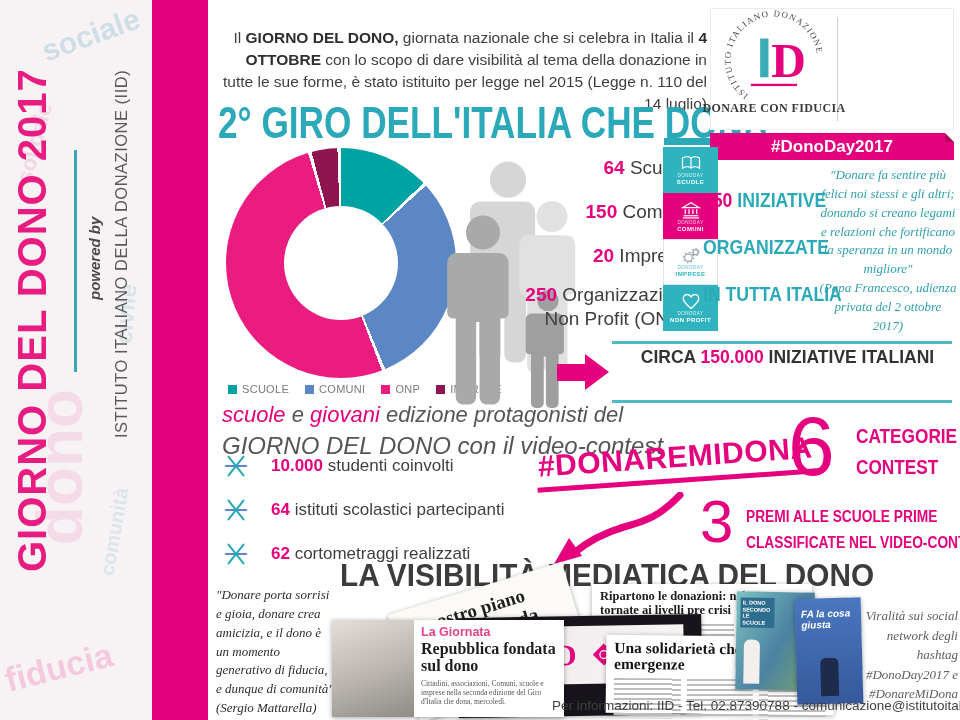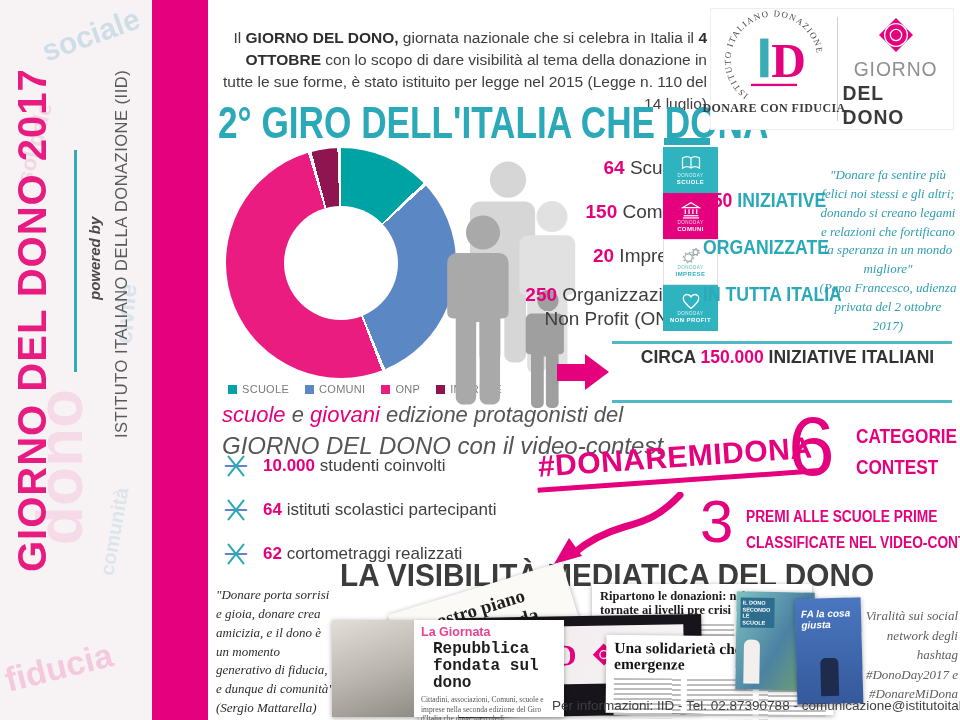--- a/index.html
+++ b/index.html
@@ -73,21 +73,21 @@
   .arrow-right { position:absolute; left:557px; top:354px; }
   .arrow-right .shaft { position:absolute; left:0; top:10px; width:28px; height:17px; background:#e5017d; }
   .arrow-right .head { position:absolute; left:28px; top:0; width:0; height:0; border-top:18px solid transparent; border-bottom:18px solid transparent; border-left:24px solid #e5017d; }
   .reach { position:absolute; left:620px; top:346px; width:335px; text-align:center; font-size:17.5px; font-weight:bold; color:#333; line-height:1.35; }
   .reach .n { color:#e5017d; }
 
   
   .protag { position:absolute; left:222px; top:401px; font-style:italic; color:#555; font-size:22px; line-height:1.3; white-space:nowrap; }
   .protag .pk { color:#e5017d; }
   .protag .l2 { font-size:24px; }
-  .bullet { position:absolute; left:222px; display:flex; align-items:center; gap:13px; font-size:17px; color:#3f3f3f; }
+  .bullet { position:absolute; left:222px; display:flex; align-items:center; gap:21px; font-size:17px; color:#3f3f3f; }
   .bullet .n { color:#e5017d; font-weight:bold; }
 
   
   .hashtag { position:absolute; left:536px; top:440px; font-size:30px; font-weight:bold; color:#e5017d; letter-spacing:.5px; border-bottom:5px solid #e5017d; padding:0 6px 4px 2px; transform:rotate(-4deg); white-space:nowrap; }
   .hook { position:absolute; left:552px; top:492px; }
   .big6 { position:absolute; left:788px; top:404px; font-size:84px; color:#e5017d; line-height:1; }
   .cat { position:absolute; left:856px; top:420px; font-size:21px; font-weight:bold; color:#e5017d; line-height:31px; transform:scaleX(.82); transform-origin:left top; white-space:nowrap; }
   .big3 { position:absolute; left:700px; top:492px; font-size:60px; color:#e5017d; line-height:1; }
   .premi { position:absolute; left:746px; top:504px; font-size:16px; font-weight:bold; color:#e5017d; line-height:26px; transform:scaleX(.86); transform-origin:left top; white-space:nowrap; }
 
@@ -103,21 +103,21 @@
   .clipD .cols div { flex:1; height:60px; }
   .clipC { left:458px; top:616px; width:244px; height:100px; transform:rotate(-1deg); background:#17151b; overflow:hidden; }
   .clipC .panel { position:absolute; left:18px; right:18px; top:10px; height:58px; background:linear-gradient(105deg,#efe9ec,#f8f3f5); display:flex; align-items:center; justify-content:center; gap:14px; }
   .clipC .idtxt { font-family:"Liberation Serif", serif; font-weight:bold; font-size:30px; }
   .clipC .idtxt .i { color:#3aacb8; } .clipC .idtxt .d { color:#e5017d; }
   .clipC .sil { position:absolute; bottom:0; height:34px; background:#211e27; border-radius:8px 8px 0 0; }
   .clipA { left:332px; top:620px; width:232px; height:97px; display:flex; }
   .clipA .photo { width:82px; background:linear-gradient(160deg,#e3ded7,#b9b5ae 55%,#8f8b85); }
   .clipA .txt { flex:1; padding:5px 7px; }
   .clipA .kick { color:#e5438f; font-weight:bold; font-size:12.5px; }
-  .clipA .hl { font-family:Liberation Mono, monospace; font-weight:bold; font-size:16px; line-height:1.05; color:#1d1d1d; margin:2px 12px 4px; }
+  .clipA .hl { font-family:Liberation Serif, serif; font-weight:bold; font-size:16px; line-height:1.05; color:#1d1d1d; margin:2px 0 4px; }
   .clipA .body { font-family:"Liberation Serif", serif; font-size:7.5px; color:#555; line-height:1.25; }
   .clipE { left:606px; top:636px; width:228px; height:78px; transform:rotate(.6deg); padding:5px 8px; }
   .clipE .hl { font-family:"Liberation Serif", serif; font-weight:bold; font-size:15.5px; color:#151515; line-height:1.05; }
   .clipE .cols { display:flex; gap:6px; margin-top:5px; }
   .clipE .cols div { flex:1; height:40px; }
   .clipF { left:736px; top:592px; width:78px; height:98px; transform:rotate(1deg); background:linear-gradient(120deg,#7ec2c0,#4b82a2 55%,#77a56c); }
   .clipF .cap { position:absolute; left:4px; top:6px; width:34px; font-size:5.5px; font-weight:bold; color:#fff; background:#2d6e8f; padding:2px; line-height:1.2; }
   .clipF .fig { position:absolute; left:8px; bottom:6px; width:16px; height:44px; background:#f2efec; border-radius:6px 6px 0 0; }
   .clipG { left:796px; top:598px; width:66px; height:106px; transform:rotate(-1.5deg); background:linear-gradient(#4a77c0,#35599b); }
   .clipG .cap { position:absolute; left:6px; top:10px; color:#fff; font-weight:bold; font-style:italic; font-size:10px; line-height:1.1; }
@@ -164,33 +164,22 @@
         <text font-size="9.5" letter-spacing="1.4" fill="#4a4a4a" font-family="Liberation Serif, serif">
           <textPath href="#circ" startOffset="10%">ISTITUTO ITALIANO DONAZIONE</textPath>
         </text>
         <rect x="40" y="32" width="9" height="42" fill="#3aacb8"></rect>
         <text x="52" y="74" font-size="52" font-weight="bold" font-family="Liberation Serif, serif" fill="#e5017d">D</text>
         <rect x="30" y="81" width="50" height="2.5" fill="#e5017d"></rect>
       </svg>
       <div class="logo-tag">DONARE CON FIDUCIA</div>
     </div>
     <div class="logo-div"></div>
-    <div class="logo-right">
-      <svg width="58" height="58" viewBox="0 0 60 60">
-        <rect x="12" y="12" width="36" height="36" transform="rotate(45 30 30)" fill="#e5017d"></rect>
-        <circle cx="30" cy="30" r="8.5" fill="none" stroke="#fff" stroke-width="2"></circle>
-        <path d="M30 13 a17 17 0 0 1 17 17" fill="none" stroke="#fff" stroke-width="2"></path>
-        <path d="M47 30 a17 17 0 0 1 -17 17" fill="none" stroke="#fff" stroke-width="2"></path>
-        <path d="M30 47 a17 17 0 0 1 -17 -17" fill="none" stroke="#fff" stroke-width="2"></path>
-        <path d="M13 30 a17 17 0 0 1 17 -17" fill="none" stroke="#fff" stroke-width="2"></path>
-      </svg>
-      <div class="brand-top">GIORNO</div>
-      <div class="brand-bottom">DEL DONO</div>
-    </div>
-  </div>
+  </div>
+  <div class="ribbon">#DonoDay2017</div>
 
   <div class="donut" style="background: conic-gradient(rgb(0, 163, 163) 0deg, rgb(0, 163, 163) 45.8deg, rgb(255, 255, 255) 45.8deg, rgb(255, 255, 255) 47.6deg, rgb(91, 135, 197) 47.6deg, rgb(91, 135, 197) 157.37deg, rgb(255, 255, 255) 157.37deg, rgb(255, 255, 255) 159.17deg, rgb(234, 28, 127) 159.17deg, rgb(234, 28, 127) 343.32deg, rgb(255, 255, 255) 343.32deg, rgb(255, 255, 255) 345.12deg, rgb(142, 21, 80) 345.12deg, rgb(142, 21, 80) 358.2deg, rgb(255, 255, 255) 358.2deg, rgb(255, 255, 255) 360deg);"></div>
   <div class="legend">
     <div>
         <span class="legend-swatch" style="background: rgb(0, 163, 163);"></span>
         <span>SCUOLE</span>
       </div>
     <div>
         <span class="legend-swatch" style="background: rgb(91, 135, 197);"></span>
         <span>COMUNI</span>

